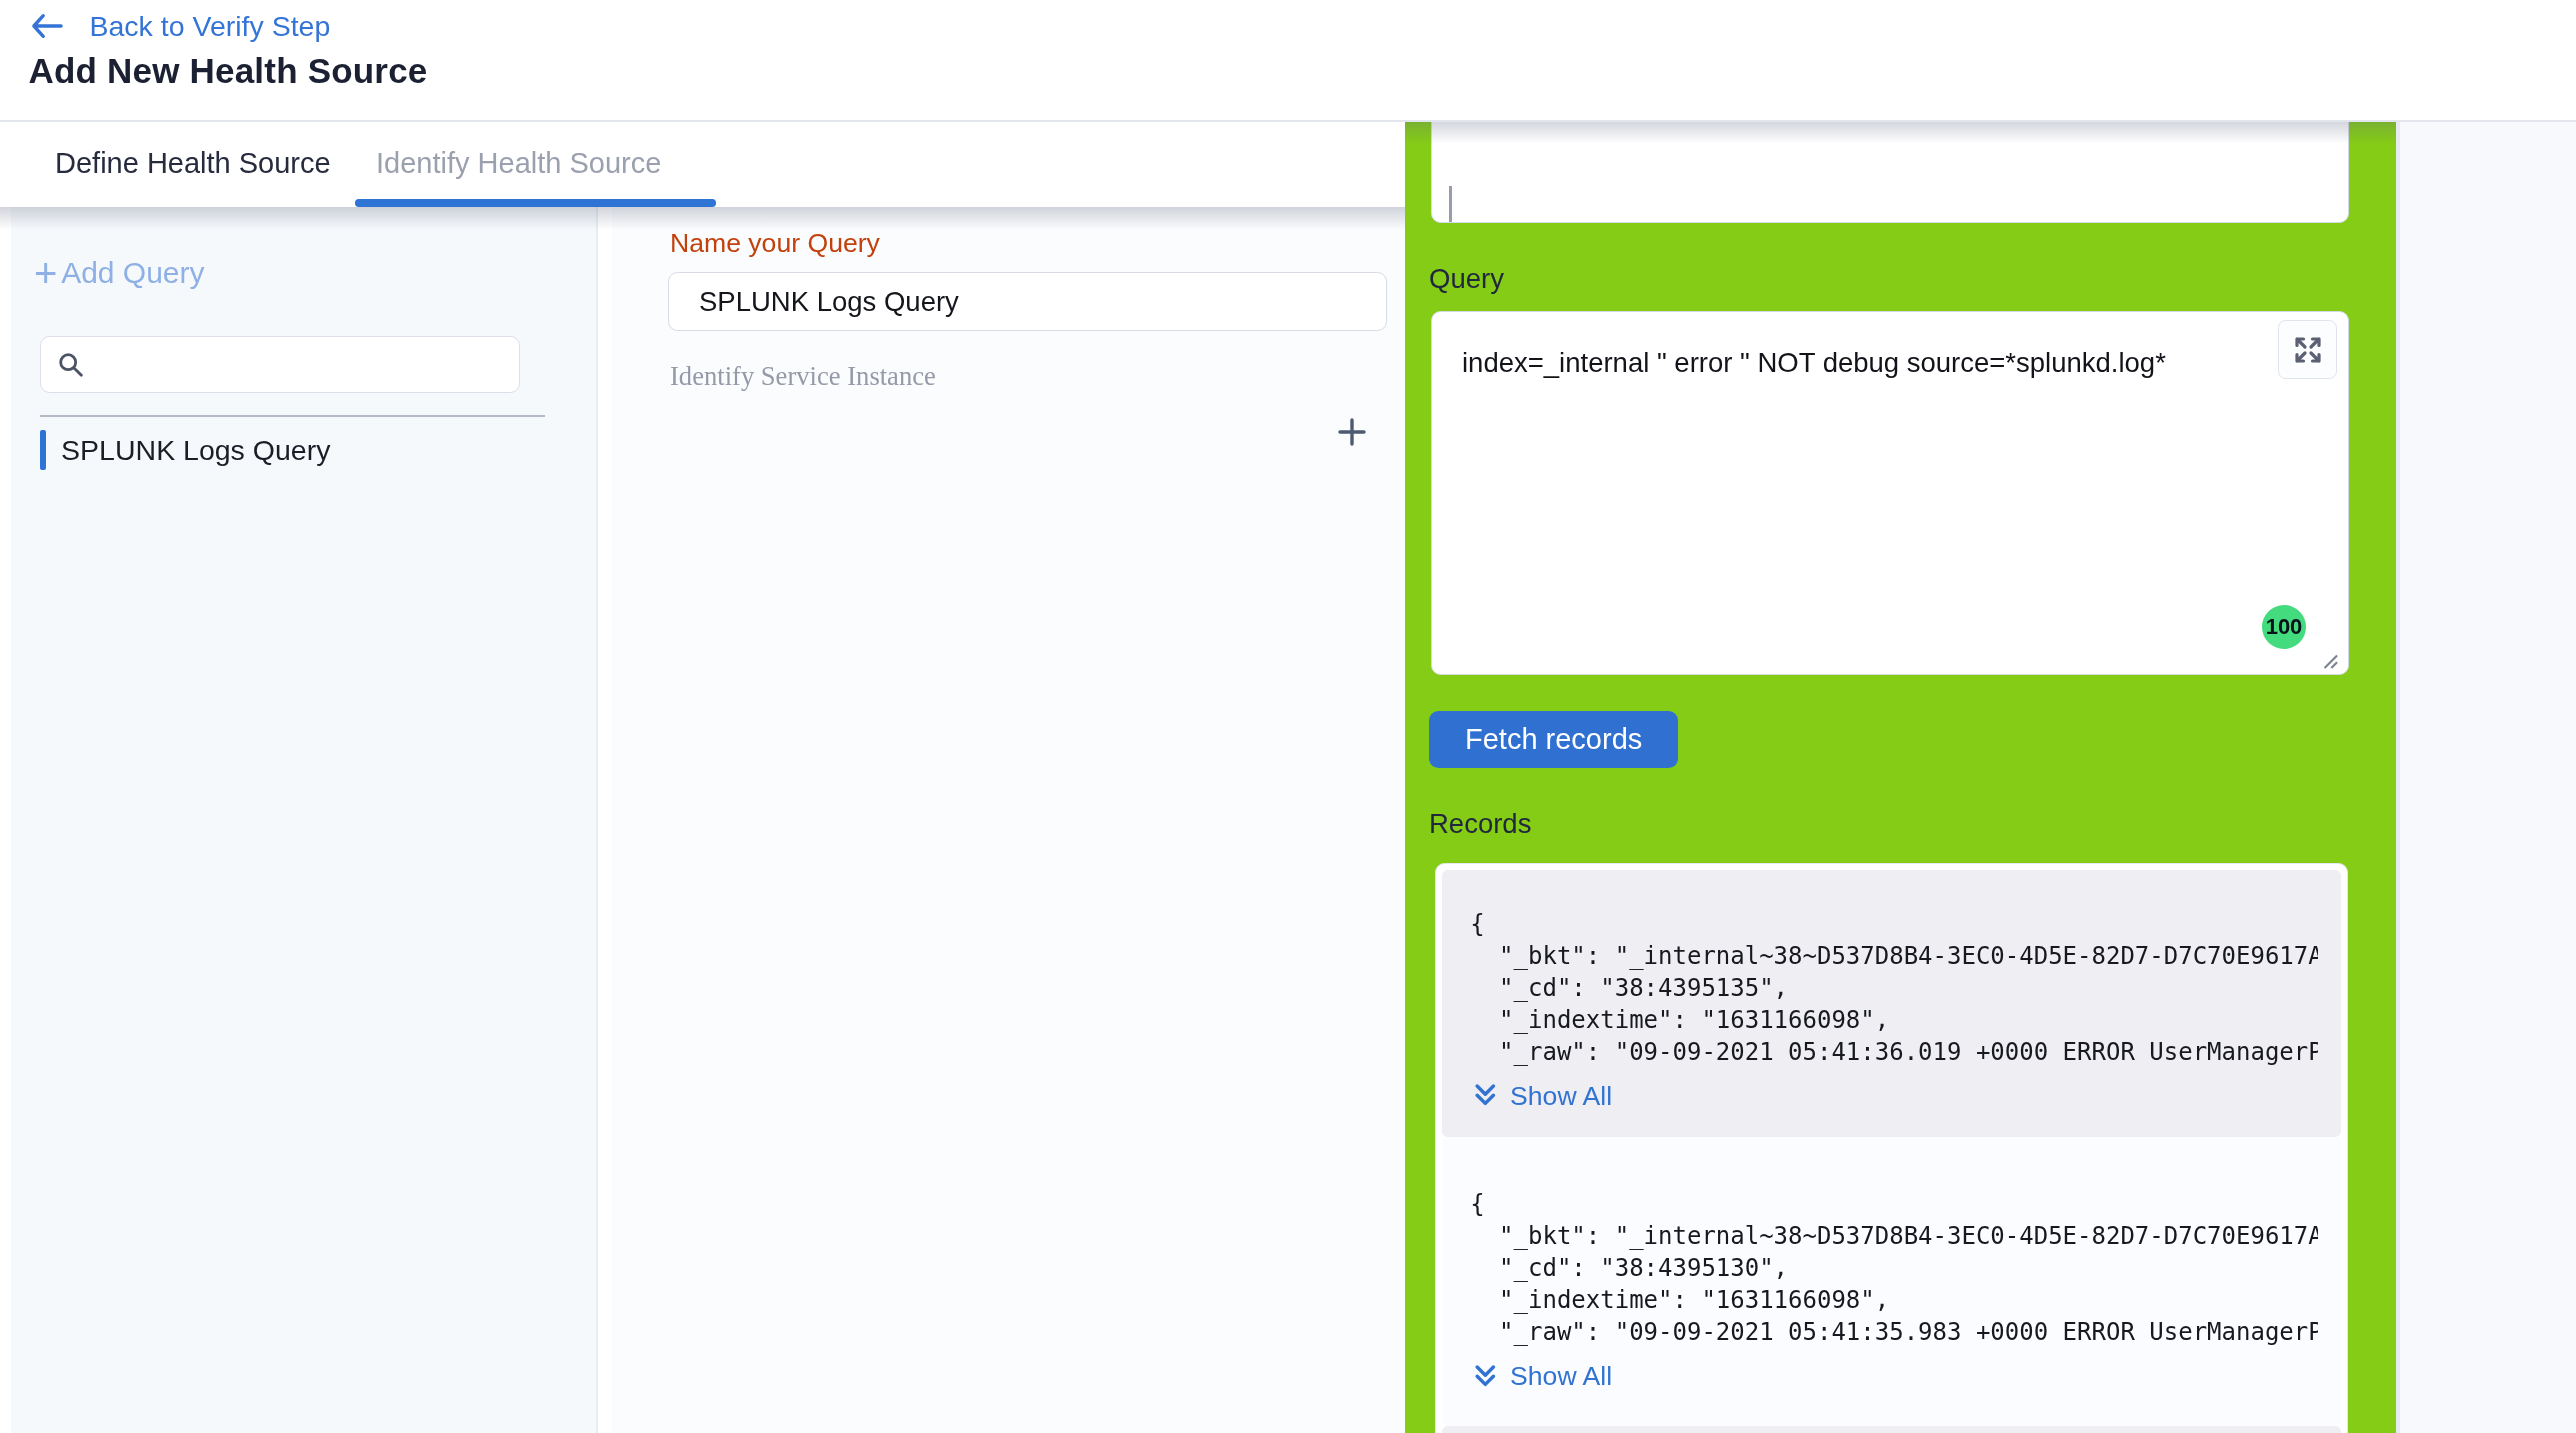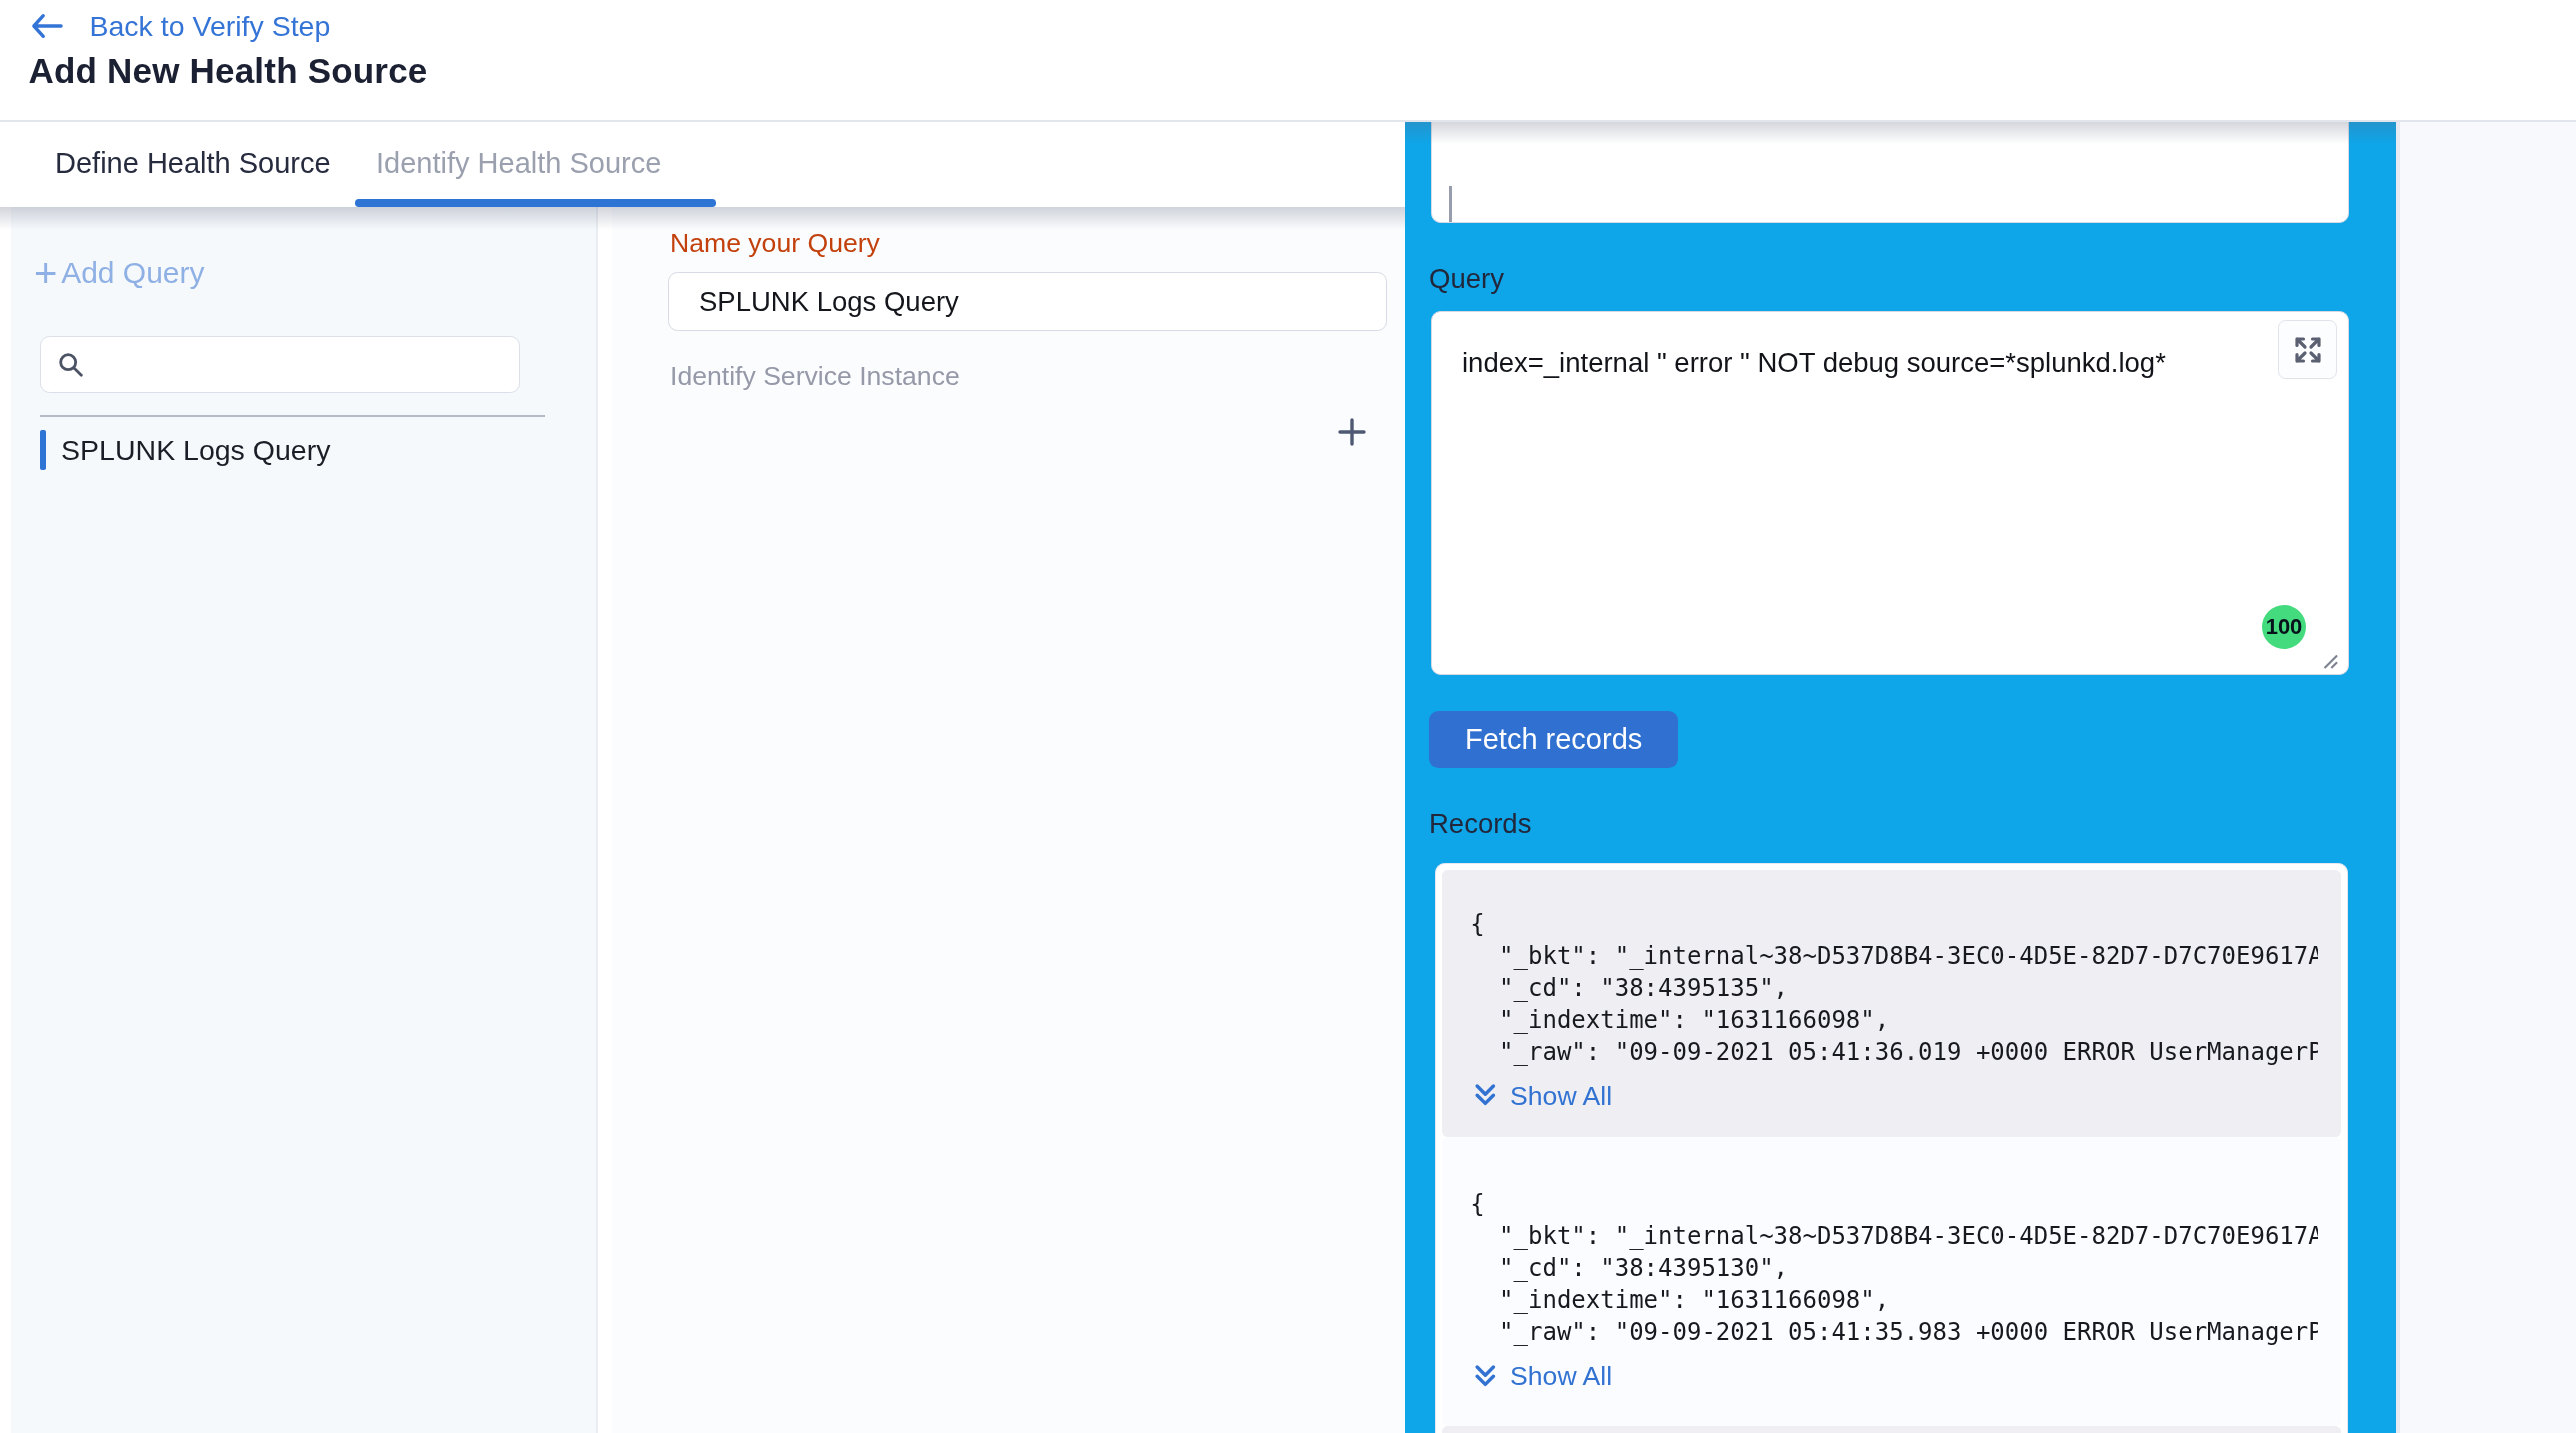--- a/index.html
+++ b/index.html
@@ -39,30 +39,30 @@
   .search-box input { border: none; outline: none; background: transparent; font-size: 26.6px; width: 399px;
     margin-left: 11.4px; font-family: inherit; color: #1b1e26; }
   .sidebar-divider { position: absolute; left: 28.5px; top: 208px; width: 505px; height: 1.9px; background: #b4bac6; }
   .query-item { position: absolute; left: 28.5px; top: 222px; display: flex; align-items: center; height: 42px; cursor: pointer; }
   .query-item .active-bar { width: 6.6px; height: 40px; background: #2e74d4; border-radius: 1.9px; }
   .query-item .item-label { margin-left: 15px; font-size: 28.5px; font-weight: 500; color: #1b1e26; }
 
   
   .middle { left: 612px; top: 207px; width: 793px; height: 1226px; background: #fbfcfe; z-index: 4; }
   .field-label { position: absolute; left: 58px; font-size: 26.6px; font-weight: 500; color: #c2410c; }
-  .field-label.muted { color: #9599a8; font-weight: 400; }
+  .field-label.muted { color: #9599a8; font-weight: 400; font-family: Liberation Serif, serif; }
   .text-input { position: absolute; left: 56px; width: 719px; height: 59px; background: #fff;
     border: 1.9px solid #d8dbe5; border-radius: 9.5px; font-size: 27.5px; color: #14161c;
     padding: 0 66px 0 30px; font-family: inherit; outline: none; }
   .text-input::placeholder { color: #a3a8b6; }
   .plus-btn { position: absolute; left: 719px; width: 42px; height: 42px; display: flex; align-items: center;
     justify-content: center; cursor: pointer; background: transparent; border: none; }
 
   
-  .drawer { left: 1405px; top: 121px; width: 991px; height: 1312px; background: #0ea5e9; overflow: hidden; z-index: 6; }
+  .drawer { left: 1405px; top: 121px; width: 991px; height: 1312px; background: #84cc16; overflow: hidden; z-index: 6; }
   .drawer-shadow { position: absolute; left: 0; top: 0; width: 991px; height: 23px;
     background: linear-gradient(to bottom, rgba(96,103,128,0.28), rgba(96,103,128,0)); z-index: 12; pointer-events: none; }
   .cutoff-input { position: absolute; left: 26px; top: -65px; width: 918px; height: 167px; background: #fff;
     border: 1.9px solid #d8dbe5; border-radius: 9.5px; }
   .cursor-tick { position: absolute; left: 17px; top: 129px; width: 2.8px; height: 36px; background: #989dab; }
   .drawer-label { position: absolute; left: 24px; font-size: 27.5px; font-weight: 500; color: #22283c; }
 
   .query-box { position: absolute; left: 26px; top: 190px; width: 918px; height: 364px; background: #fff;
     border: 1.9px solid #d6d9e3; border-radius: 9.5px; resize: none; outline: none;
     font-family: "Liberation Sans", "DejaVu Sans", sans-serif; font-size: 27.5px; color: #121419;

